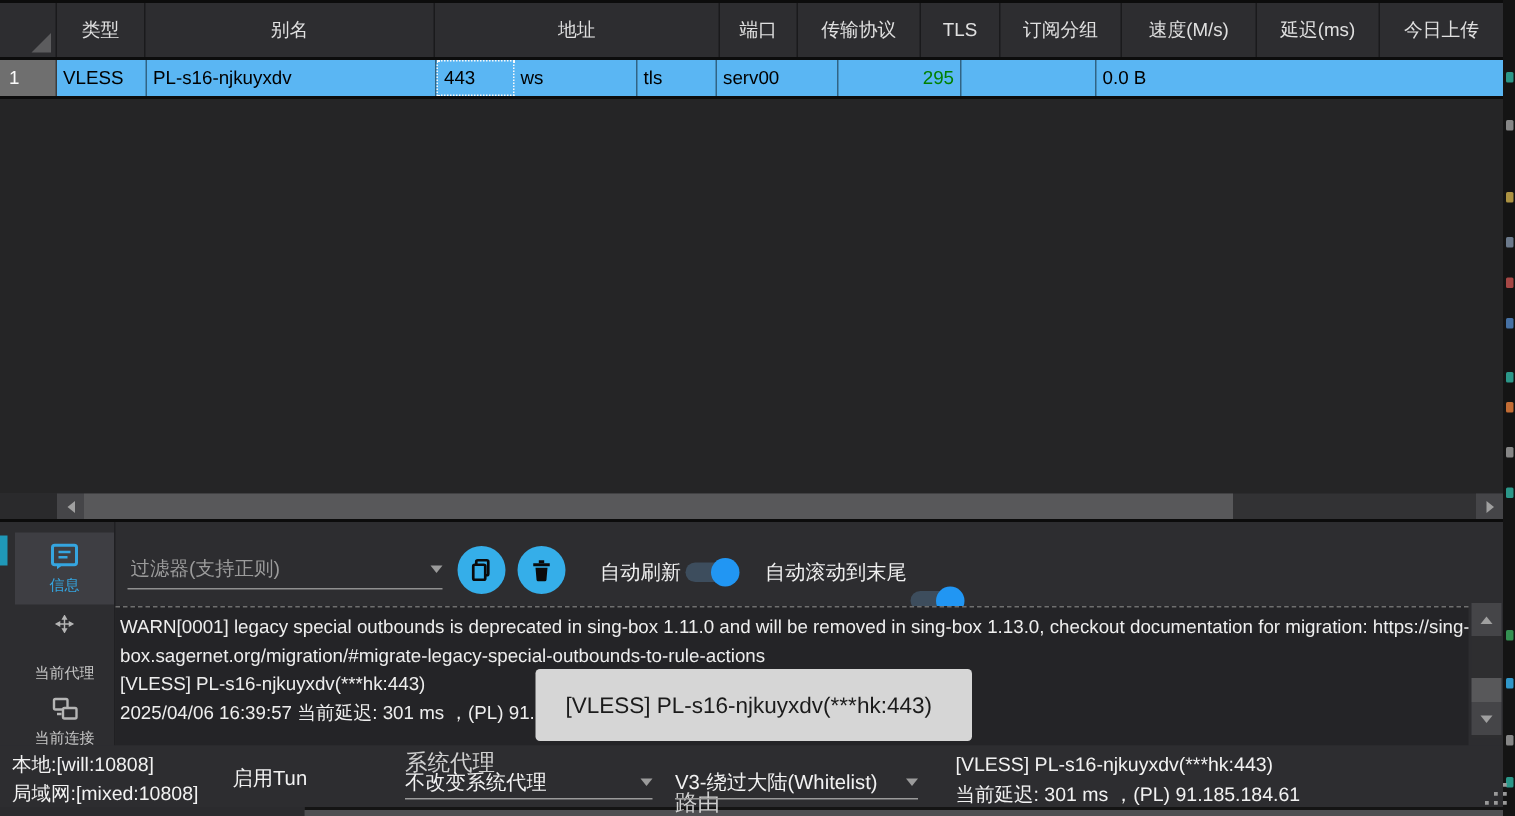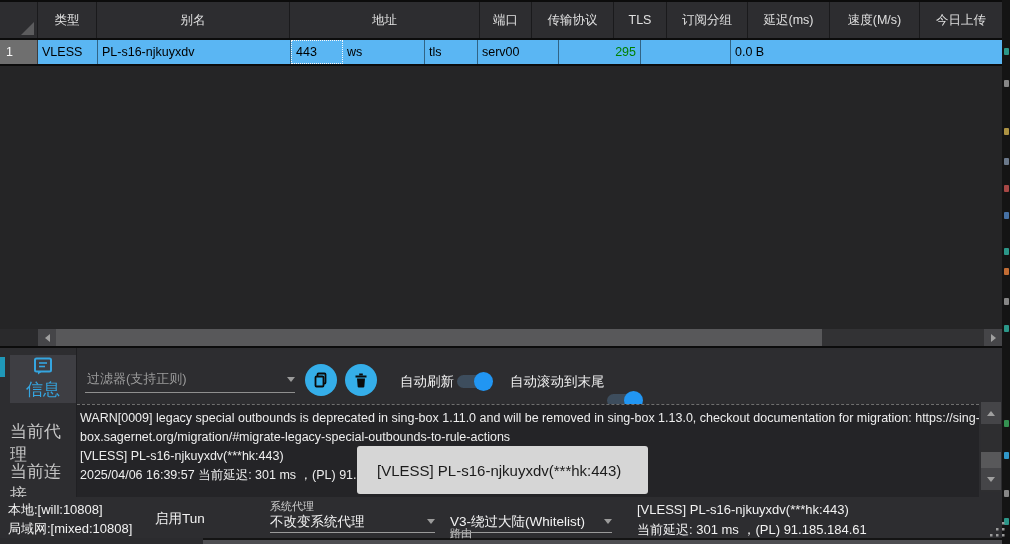--- a/index.html
+++ b/index.html
@@ -35,21 +35,21 @@
   .tri-left  { border-top:4px solid transparent; border-bottom:4px solid transparent; border-right:5px solid #a0a0a0; }
   .tri-right { border-top:4px solid transparent; border-bottom:4px solid transparent; border-left:5px solid #a0a0a0; }
   .tri-up    { border-left:4px solid transparent; border-right:4px solid transparent; border-bottom:5px solid #a0a0a0; }
   .tri-down  { border-left:4px solid transparent; border-right:4px solid transparent; border-top:5px solid #a0a0a0; }
 
   
   .bottom-panel { top:348px; left:0; width:1002px; height:190px; background:#2d2d30; }
   .side-sep { top:348px; left:76px; width:1px; height:149px; background:#202023; }
 
   .side-tab { width:66px; display:flex; flex-direction:column; align-items:center;
-              justify-content:center; gap:3px; font-size:17px; color:#c6c6c6; cursor:default; }
+              justify-content:center; gap:3px; font-size:10px; color:#c6c6c6; cursor:default; }
   .side-tab.active { background:#3e3e43; color:#35a5e0; }
   .side-tab svg { display:block; }
 
   
   .filter-box { top:366px; left:85px; width:210px; height:27px;
                 border-bottom:1px solid #8f8f8f; display:flex; align-items:center; }
   .filter-ph { color:#9b9b9b; font-size:13px; flex:1; padding-left:2px; }
   .caret { width:0; height:0; border-left:4px solid transparent; border-right:4px solid transparent;
            border-top:5px solid #9b9b9b; }
   .circle-btn { width:32px; height:32px; border-radius:50%; background:#35aee9;
@@ -71,21 +71,21 @@
   .vs-thumb{ top:452px; left:981px; width:20px; height:16px; background:#58585a; }
   .vs-down { top:468px; left:981px; width:20px; height:22px; }
 
   .tooltip { top:446px; left:357px; width:291px; height:48px; background:#d6d6d6;
              border-radius:3px; display:flex; align-items:center; padding-left:20px;
              color:#1b1b1b; font-size:15px; z-index:6; }
 
   
   .statusbar { top:497px; left:0; width:1002px; height:41px; background:#2d2d30; z-index:4; }
   .st-text { position:absolute; font-size:13px; color:#f2f2f2; white-space:nowrap; }
-  .st-small { position:absolute; font-size:11px; color:#cfcfcf; white-space:nowrap; }
+  .st-small { position:absolute; font-size:15px; color:#cfcfcf; white-space:nowrap; }
   .dd { position:absolute; height:22px; border-bottom:1px solid #9a9a9a;
         display:flex; align-items:center; justify-content:space-between; }
   .dd .val { font-size:13.5px; color:#f2f2f2; white-space:nowrap; }
 
   .grip { top:520px; left:988px; width:18px; height:18px; z-index:5; }
 
   .taskbar-edge { top:538px; left:203px; width:807px; height:6px; background:#4f4f52;
                   border-top:2px solid #141414; }
   .bottom-left-edge { top:538px; left:0; width:203px; height:6px; background:#2b2b2e; }
 
@@ -105,22 +105,22 @@
     <div class="th corner" style="width:38px;">
       <div class="corner-tri"></div>
     </div>
     <div class="th" style="width:59px;">类型</div>
     <div class="th" style="width:193px;">别名</div>
     <div class="th" style="width:190px;">地址</div>
     <div class="th" style="width:52px;">端口</div>
     <div class="th" style="width:82px;">传输协议</div>
     <div class="th" style="width:53px;">TLS</div>
     <div class="th" style="width:81px;">订阅分组</div>
+    <div class="th" style="width:90px;">速度(M/s)</div>
     <div class="th" style="width:82px;">延迟(ms)</div>
-    <div class="th" style="width:90px;">速度(M/s)</div>
     <div class="th" style="width:82px;border-right:none;">今日上传</div>
   </div>
   <div class="abs edge-strip" style="top:38px;left:0;width:1002px;height:2px;"></div>
 
   <div class="abs trow">
     <div class="td rownum" style="width:38px;">1</div>
     <div class="td" style="width:60px;">VLESS</div>
     <div class="td" style="width:193px;">PL-s16-njkuyxdv</div>
     <div class="td portcell" style="width:52px;">443</div>
     <div class="td" style="width:82px;">ws</div>
@@ -203,21 +203,21 @@
     <div class="knob"></div>
   </div>
 
   <div class="abs tgl-label" style="top:373px;left:510px;">自动滚动到末尾</div>
   <div class="abs toggle on" style="top:372px;left:605px;">
     <div class="track"></div>
     <div class="knob"></div>
   </div>
 
   <div class="abs log">
-    <div class="log-line">WARN[0009] legacy special outbounds is deprecated in sing-box 1.11.0 and will be removed in sing-box 1.13.0, checkout documentation for migration: https://sing-</div>
+    <div class="log-line">WARN[0001] legacy special outbounds is deprecated in sing-box 1.11.0 and will be removed in sing-box 1.13.0, checkout documentation for migration: https://sing-</div>
     <div class="log-line">box.sagernet.org/migration/#migrate-legacy-special-outbounds-to-rule-actions</div>
     <div class="log-line">[VLESS] PL-s16-njkuyxdv(***hk:443)</div>
     <div class="log-line">2025/04/06 16:39:57 当前延迟: 301 ms ，(PL) 91.185.184</div>
   </div>
 
   <div class="abs vscroll-track"></div>
   <div class="abs sb-btn vs-up">
     <div class="tri tri-up"></div>
   </div>
   <div class="abs vs-thumb"></div>

